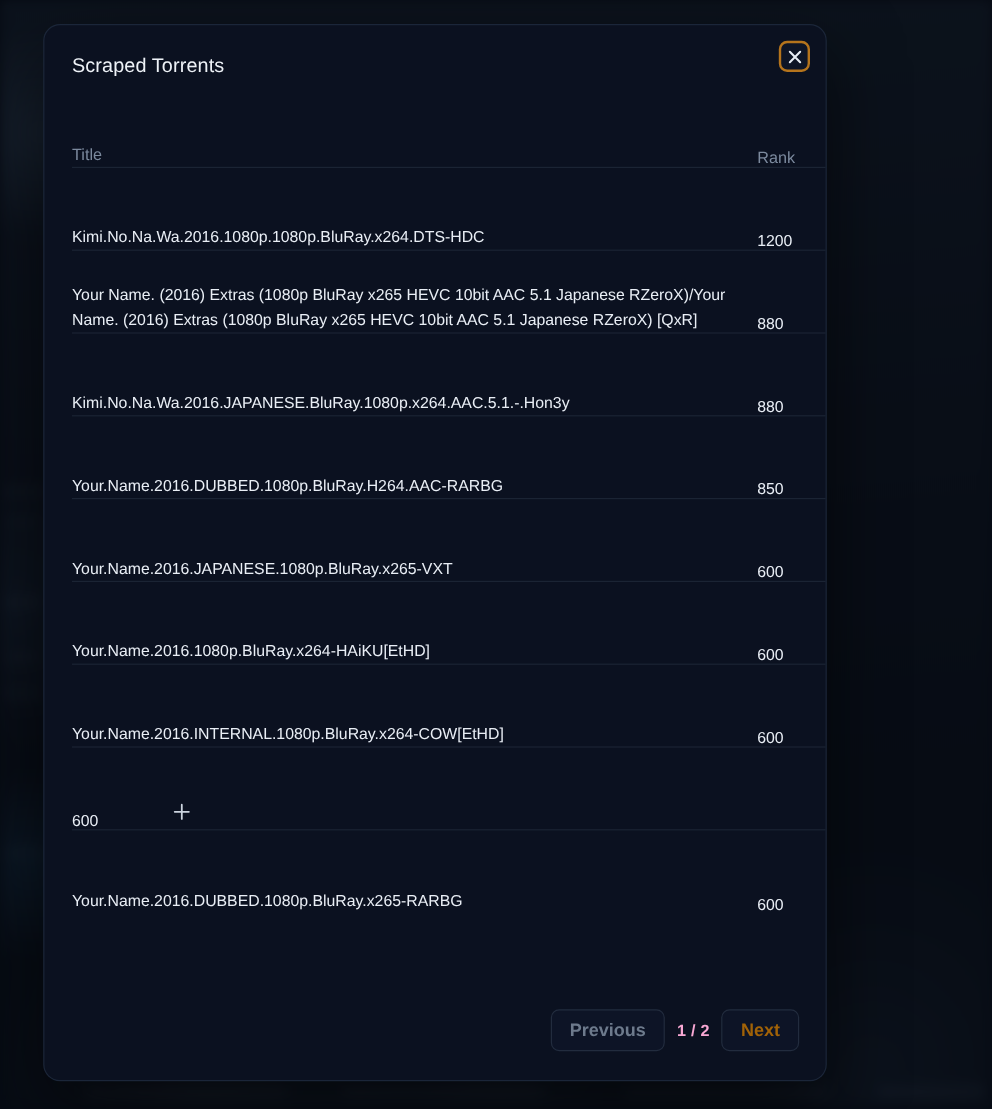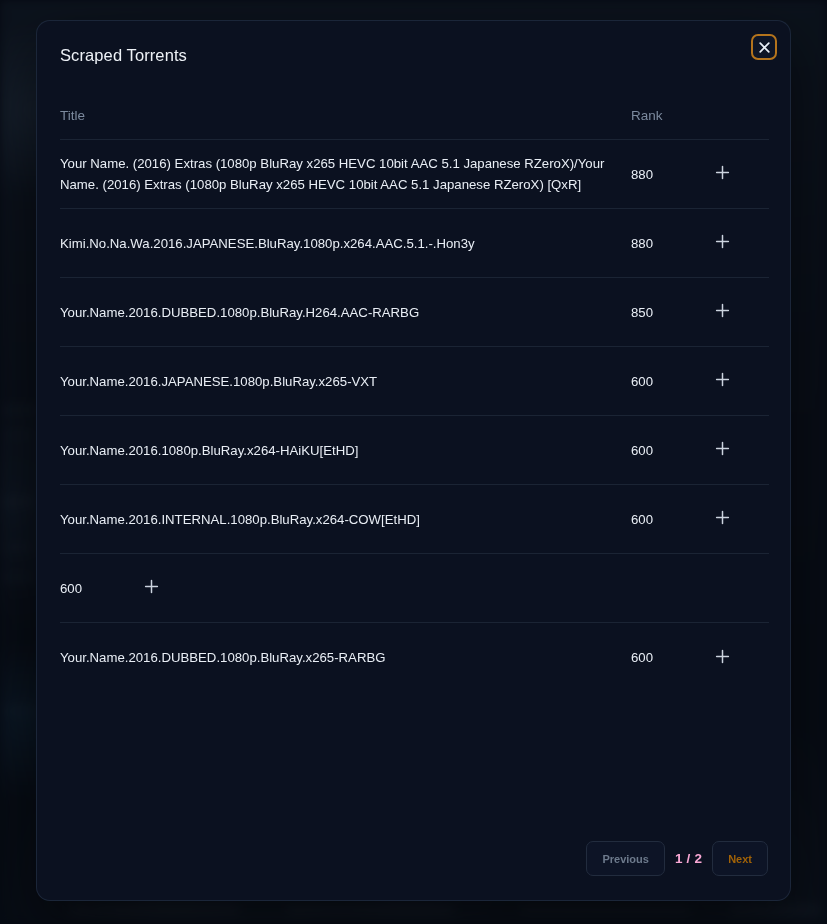--- a/index.html
+++ b/index.html
@@ -37,21 +37,21 @@
     background: rgba(150,170,195,0.10);
     border-radius: 3px;
     filter: blur(3px);
   }
 
   
   #modal {
     position: absolute;
     left: 36px;
     top: 20px;
-    width: 755px;
+    width: 653px;
     height: 881px;
     background: #0b1120;
     border-radius: 14px;
     border: 1px solid rgba(42,56,78,0.55);
     box-shadow: 0 24px 60px rgba(0,0,0,0.55);
     overflow: hidden;
   }
 
   .modal-title {
     position: absolute;
@@ -82,21 +82,21 @@
 
   
   #table {
     position: absolute;
     left: 23px;
     top: 70px;
     width: 709px;
   }
   .trow {
     display: flex;
-    align-items: center;
+    align-items: flex-end;
     width: 100%;
   }
   .thead {
     height: 49px;
     border-bottom: 1px solid #1b2troub;
     border-bottom: 1px solid #1b2434;
   }
   .thead .c-title, .thead .c-rank {
     color: #7c8a9e;
     font-size: 13.5px;
@@ -149,21 +149,21 @@
     align-items: center;
     gap: 10px;
   }
   .page-btn {
     height: 35px;
     padding: 0 15px;
     border-radius: 7px;
     border: 1px solid #222c3e;
     background: #0d1426;
     font-family: "Liberation Sans", sans-serif;
-    font-size: 11px;
+    font-size: 15px;
     font-weight: bold;
     cursor: pointer;
   }
   .page-btn.disabled {
     color: #6d7a8c;
     cursor: default;
   }
   .page-btn.active { color: #a16207; }
   #page-indicator {
     color: #f9a8d4;
@@ -202,20 +202,31 @@
   </button>
 
   <div id="table">
     <div class="trow thead">
       <div class="c-title">Title</div>
       <div class="c-rank">Rank</div>
       <div class="c-add"></div>
     </div>
     <div id="tbody">
         <div class="trow tbody-row">
+          <div class="c-title">Kimi.No.Na.Wa.2016.1080p.1080p.BluRay.x264.DTS-HDC</div>
+          <div class="c-rank">1200</div>
+          <div class="c-add">
+            <button class="add-btn">
+              <span><svg width="15" height="15" viewBox="0 0 15 15">
+                  <path d="M7.5 1.6 V13.4 M1.6 7.5 H13.4" stroke="#ccd4df" stroke-width="1.5" stroke-linecap="round"></path>
+                </svg></span>
+            </button>
+          </div>
+        </div>
+        <div class="trow tbody-row">
           <div class="c-title">Your Name. (2016) Extras (1080p BluRay x265 HEVC 10bit AAC 5.1 Japanese RZeroX)/Your Name. (2016) Extras (1080p BluRay x265 HEVC 10bit AAC 5.1 Japanese RZeroX) [QxR]</div>
           <div class="c-rank">880</div>
           <div class="c-add">
             <button class="add-btn">
               <span><svg width="15" height="15" viewBox="0 0 15 15">
                   <path d="M7.5 1.6 V13.4 M1.6 7.5 H13.4" stroke="#ccd4df" stroke-width="1.5" stroke-linecap="round"></path>
                 </svg></span>
             </button>
           </div>
         </div>

